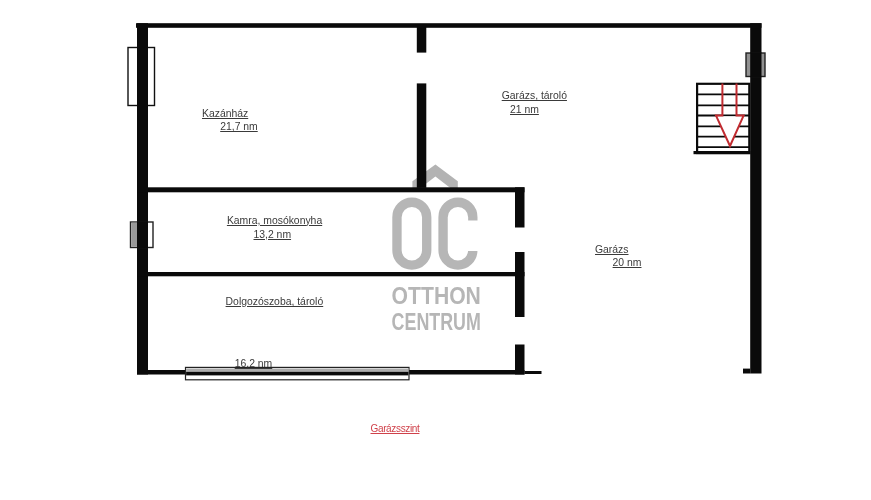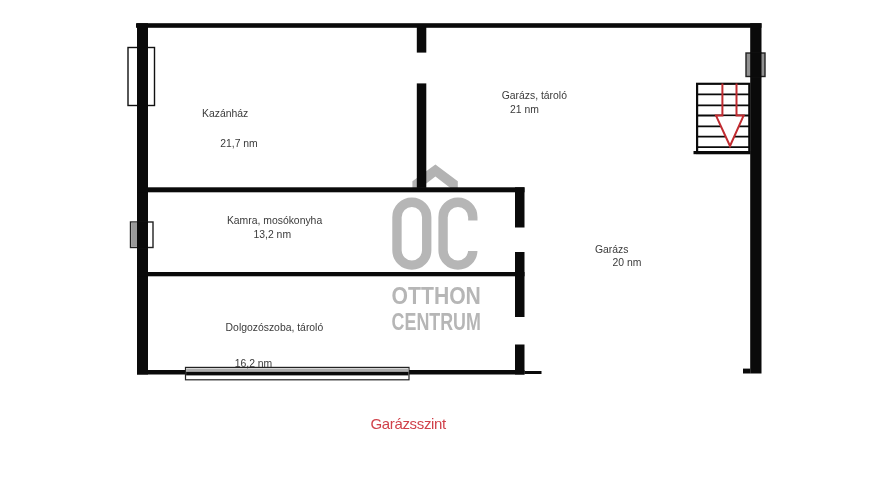--- a/index.html
+++ b/index.html
@@ -1,20 +1,20 @@
 <!DOCTYPE html>
 <html><head>
 <meta charset="utf-8">
 <style>
 html,body{margin:0;padding:0;}
 body{width:871px;height:500px;background:#fff;position:relative;overflow:hidden;
 font-family:"Liberation Sans",sans-serif;}
 #plan{position:absolute;left:0;top:0;}
-.lbl{position:absolute;white-space:nowrap;color:#3a3a3a;font-size:10.4px;}
-.red{color:#d0414a;font-size:15px;letter-spacing:-0.35px;}
+.lbl{position:absolute;white-space:nowrap;color:#3a3a3a;font-size:10.4px;text-decoration:underline;}
+.red{color:#d0414a;font-size:10px;letter-spacing:-0.35px;margin-top:8px;}
 </style>
 </head>
 <body>
 <svg id="plan" width="871" height="500" viewBox="0 0 871 500">
 
 <path d="M412.4,181.2 L435.4,164.5 L457.8,181.2 L457.8,190.5 L453.6,190.5 L435.4,176.4 L417.2,190.5 L412.4,190.5 Z" fill="#b3b3b3"></path>
 
 <rect x="396.97" y="202.27" width="29.75" height="62.85" rx="14.87" ry="14.87" fill="none" stroke="#b6b6b6" stroke-width="9.35"></rect>
 
 <g>
@@ -89,31 +89,31 @@
 </g>
 
 <g>
 <polygon points="716,116.2 743.5,116.2 730,146.5" fill="#ffffff"></polygon>
 <path d="M722.4,83.6 L722.4,115.6 L716,115.6 L730,146 L743.6,115.6 L736.5,115.6 L736.5,83.6" fill="none" stroke="#c12b30" stroke-width="2"></path>
 </g>
 </svg>
 
 <div class="lbl" style="left:202px;top:108px;text-align:right;">Kazánház</div>
 
-<div class="lbl" style="left:220.2px;top:138px;text-align:right;">21,7 nm</div>
+<div class="lbl" style="left:220.2px;top:121px;text-align:right;">21,7 nm</div>
 
 <div class="lbl" style="left:501.7px;top:89.9px;">Garázs, tároló</div>
 
 <div class="lbl" style="left:510px;top:103.7px;">21 nm</div>
 
 <div class="lbl" style="left:226.9px;top:214.8px;">Kamra, mosókonyha</div>
 
 <div class="lbl" style="left:253.5px;top:228.6px;">13,2 nm</div>
 
-<div class="lbl" style="left:225.6px;top:322px;">Dolgozószoba, tároló</div>
+<div class="lbl" style="left:225.6px;top:296px;">Dolgozószoba, tároló</div>
 
 <div class="lbl" style="left:234.7px;top:318.1px;margin-top:40px;">16,2 nm</div>
 
 <div class="lbl" style="left:595px;top:244.1px;">Garázs</div>
 
 <div class="lbl" style="left:612.6px;top:257.4px;">20 nm</div>
 
 <div class="lbl red" style="left:370.5px;top:414.6px;">Garázsszint</div>
 
 </body></html>

